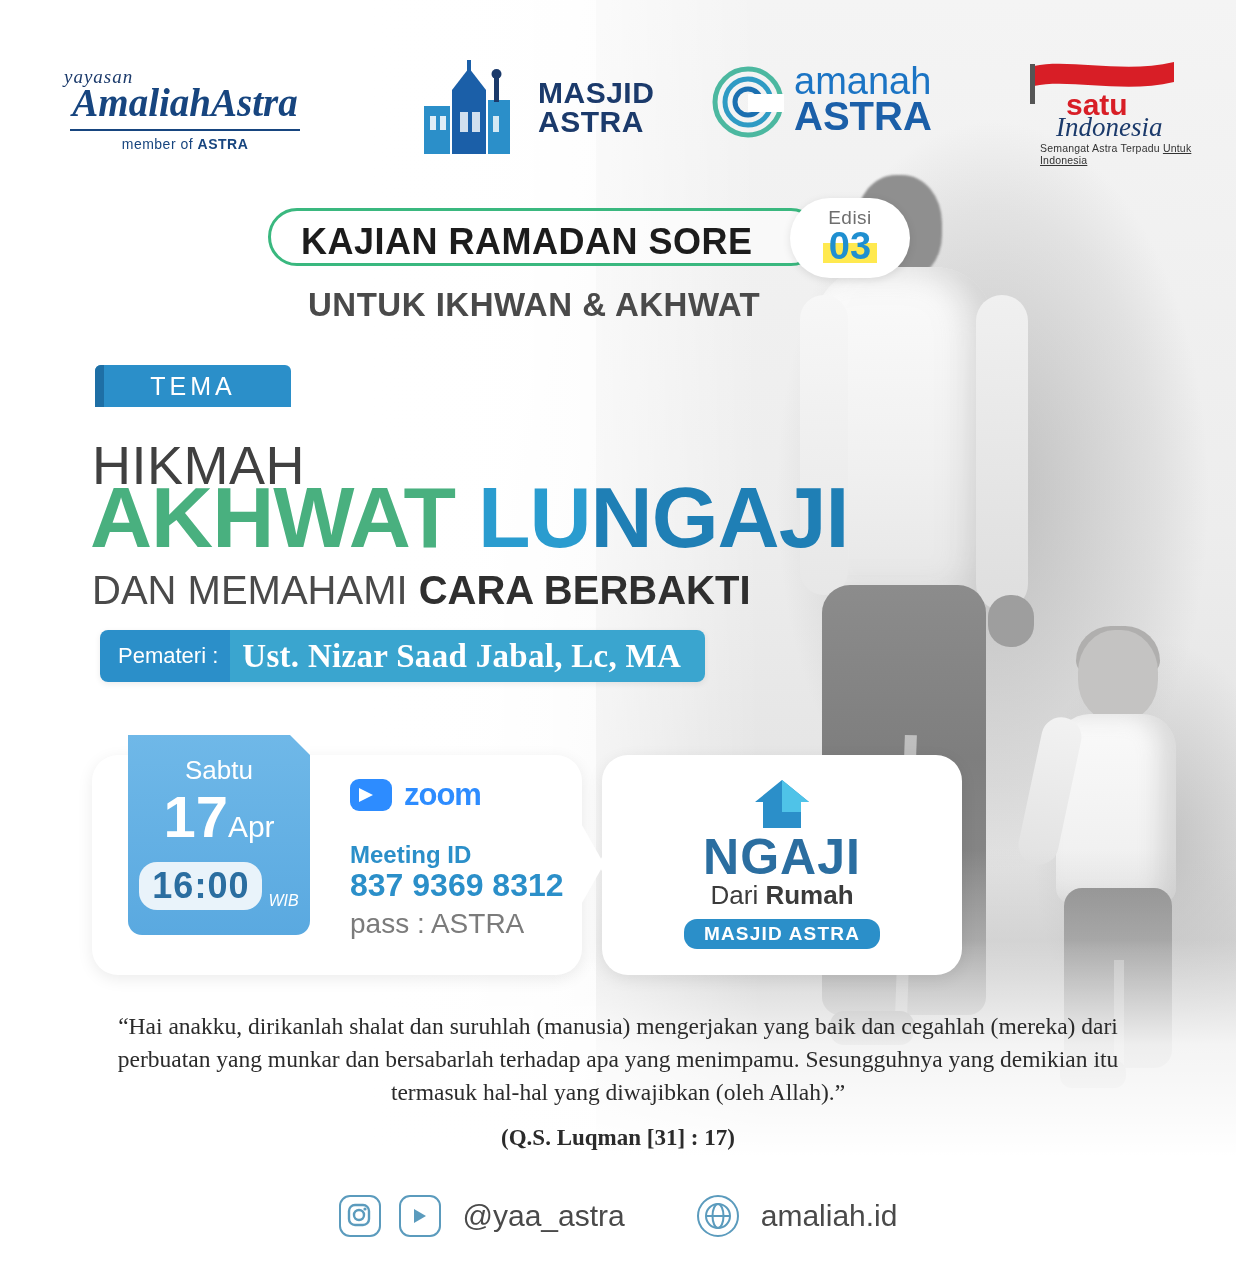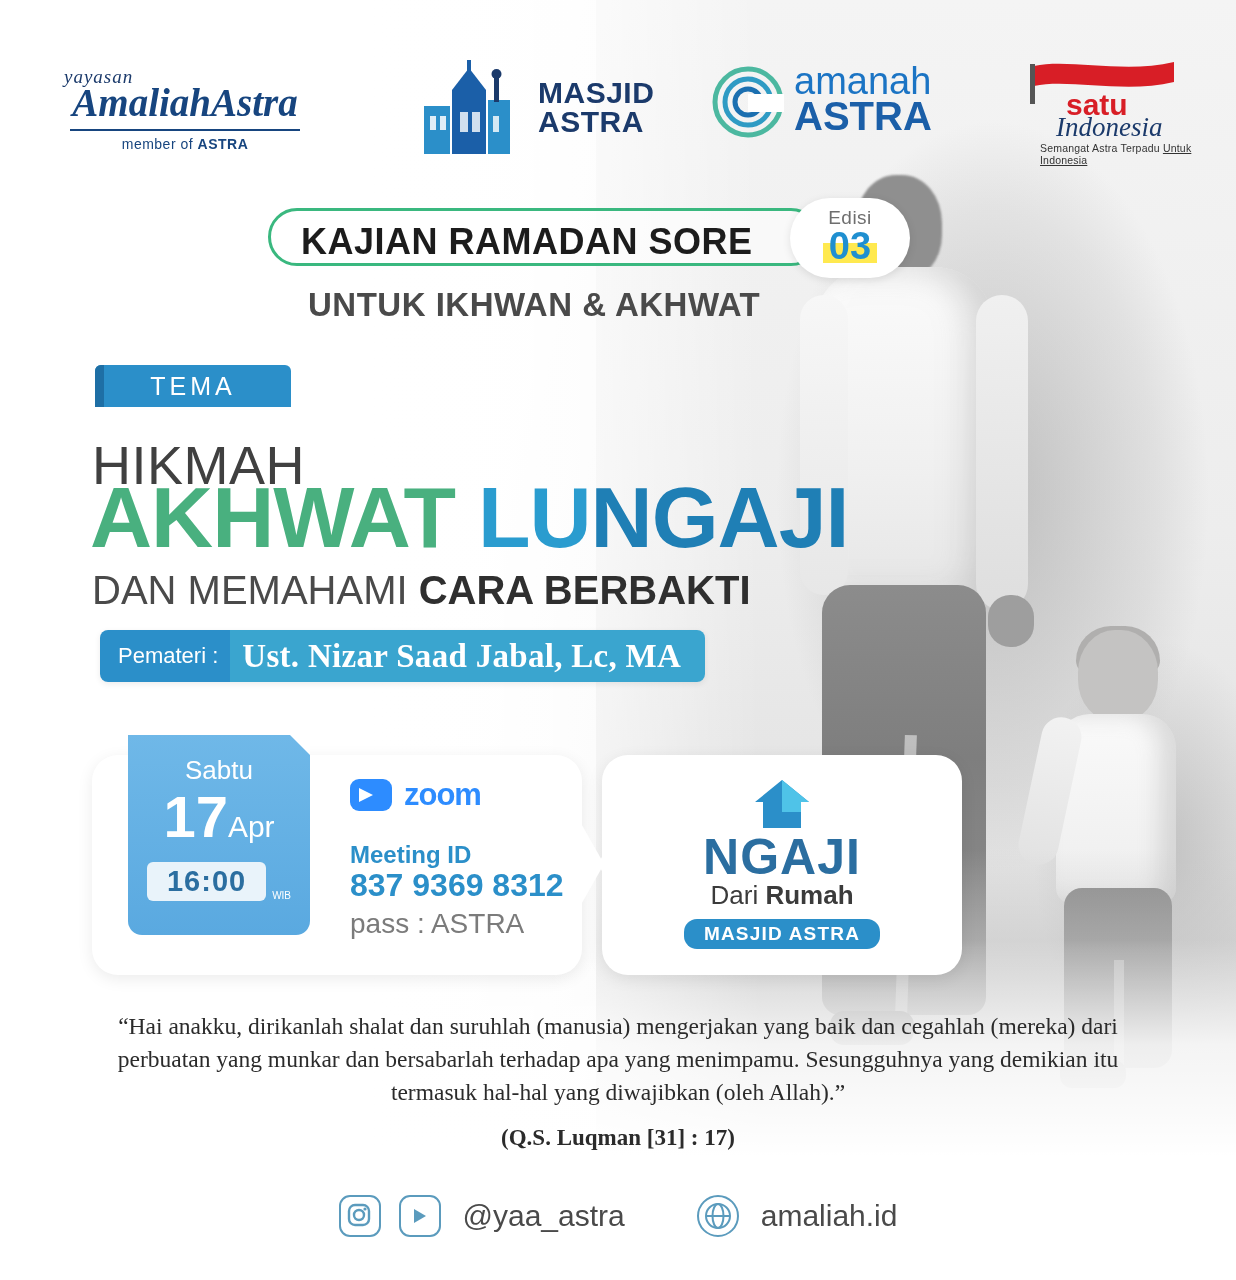--- a/index.html
+++ b/index.html
@@ -280,24 +280,24 @@
     position: absolute; right: 0; top: 0;
     border-top: 20px solid #ffffff;
     border-left: 20px solid transparent;
   }
   .date-box .d1 { font-size: 26px; margin-top: 20px; font-weight: normal; }
   .date-box .d2 { font-size: 58px; font-weight: bold; line-height: 54px; margin-top: 4px; }
   .date-box .d2 .mon { font-size: 30px; font-weight: normal; }
   .date-box .time-wrap { margin-top: 8px; }
   .date-box .time {
     display: inline-block; background: #e9f3fa; color: #2b6ea0;
-    font-size: 29px; font-weight: bold; border-radius: 6px;
-    padding: 3px 20px; letter-spacing: 1px;
-  }
-  .date-box .wib { font-size: 10px; margin-left: 6px; vertical-align: bottom; }
+    font-size: 36px; font-weight: bold; border-radius: 18px;
+    padding: 3px 13px; letter-spacing: 1px;
+  }
+  .date-box .wib { font-size: 16px; margin-left: 6px; vertical-align: bottom; font-style: italic; }
 
   .zoom-block { position: absolute; left: 350px; top: 775px; width: 230px; }
   .zoom-row { display: flex; align-items: center; height: 40px; }
   .zoom-icon {
     width: 42px; height: 32px; background: #2d8cff; border-radius: 9px;
     position: relative;
   }
   .zoom-icon::after {
     content: ""; position: absolute; left: 9px; top: 9px;
     width: 0; height: 0;

